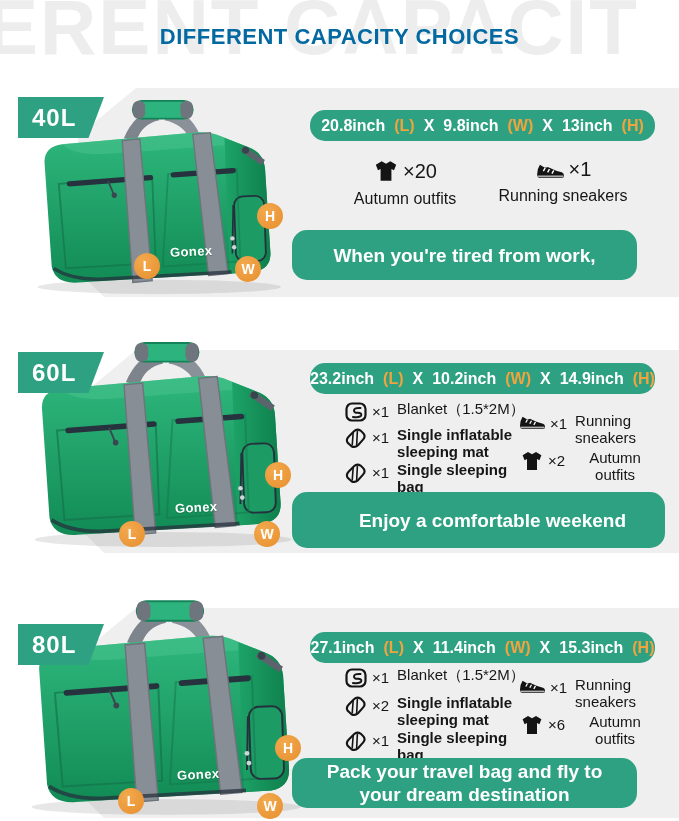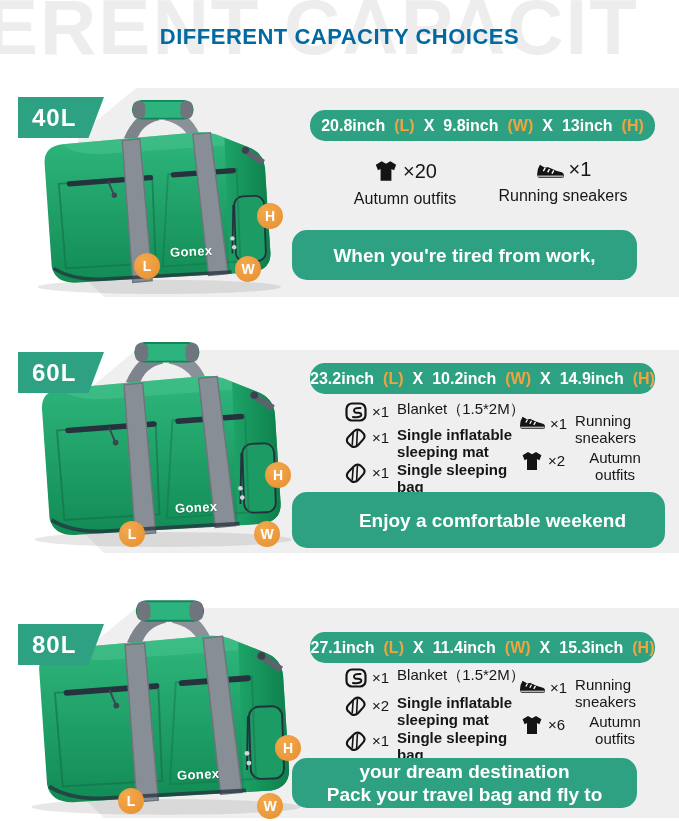--- a/index.html
+++ b/index.html
@@ -329,16 +329,16 @@
     <span class="icon">
         <svg width="24" height="24">
           <use href="#sym-shirt"></use>
         </svg>
       </span>
     <span class="qty">×6</span>
     <span class="lbl w84" style="text-align:center;">Autumn outfits</span>
   </div>
 
   <div class="banner" style="top:150px;height:50px;">
+    <span>Pack your travel bag and fly to</span>
     <span>your dream destination</span>
-    <span>Pack your travel bag and fly to</span>
   </div>
 </div>
 
 </body></html>

